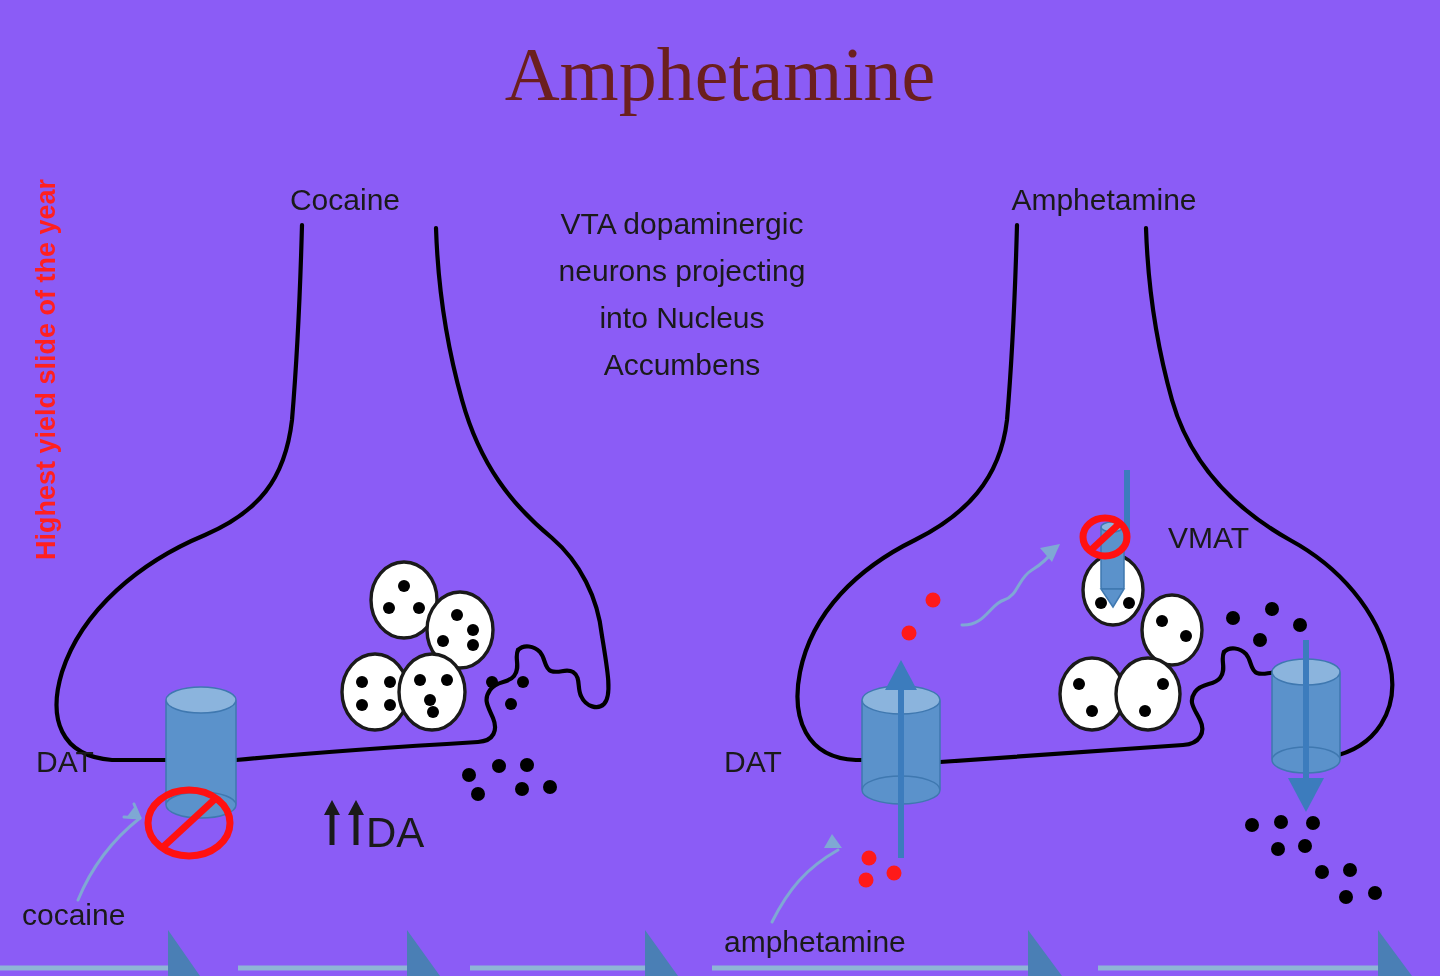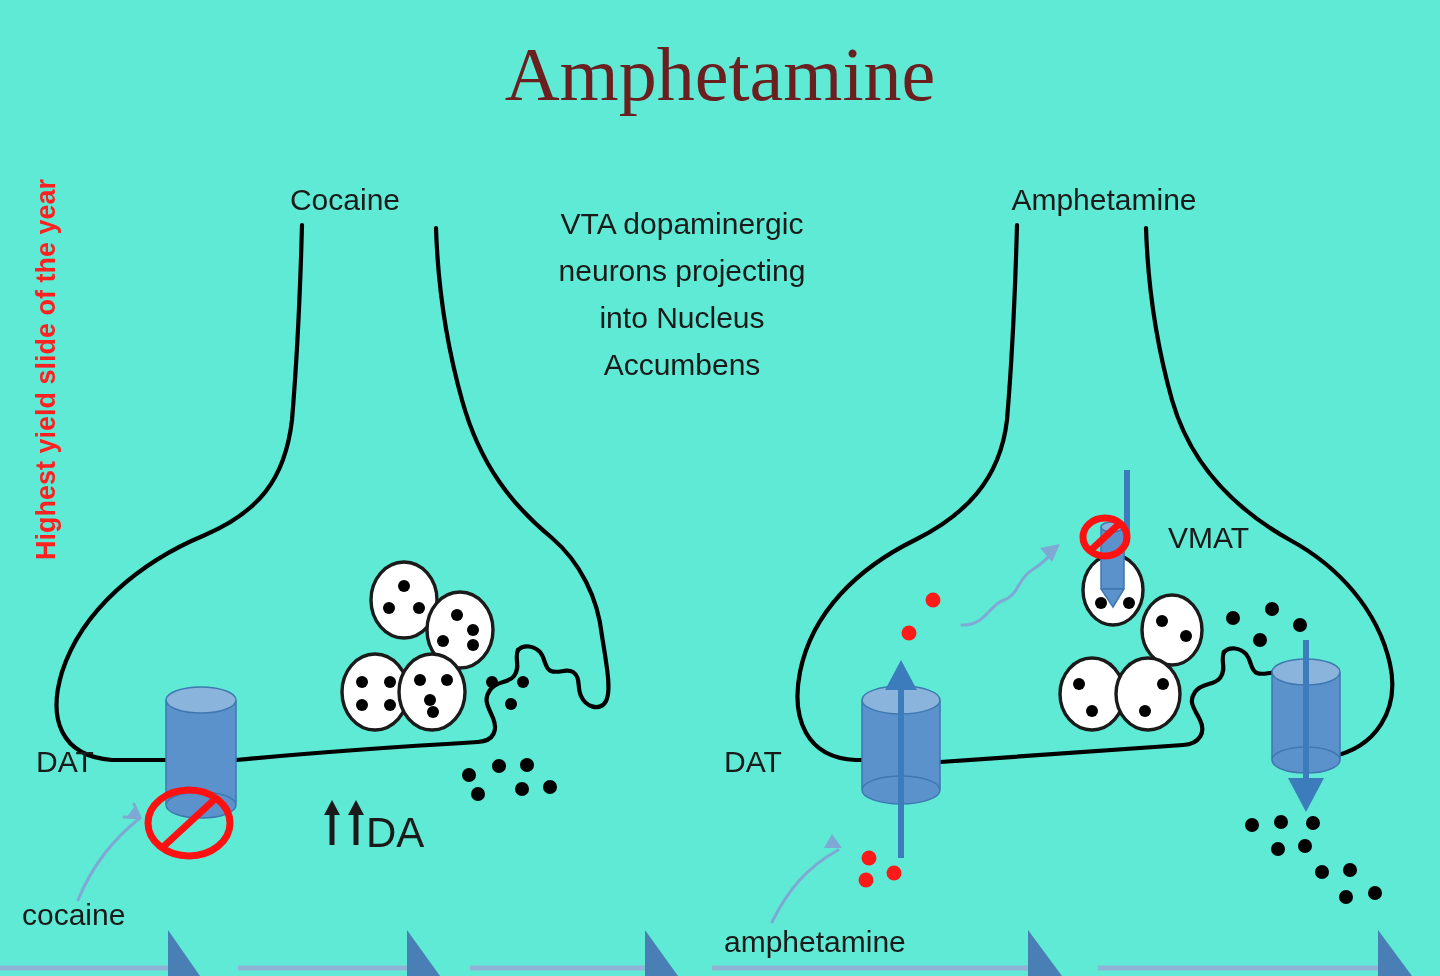--- a/index.html
+++ b/index.html
@@ -4,21 +4,21 @@
 <style>
   html, body {
     margin: 0;
     padding: 0;
     background: #ffffff;
   }
   #slide {
     position: relative;
     width: 1440px;
     height: 976px;
-    background: #5eead4;
+    background: #8b5cf6;
     overflow: hidden;
     font-family: "Liberation Sans", sans-serif;
     text-align: center;
   }
   #slide svg {
     position: absolute;
     left: 0;
     top: 0;
   }
   .ttl {

